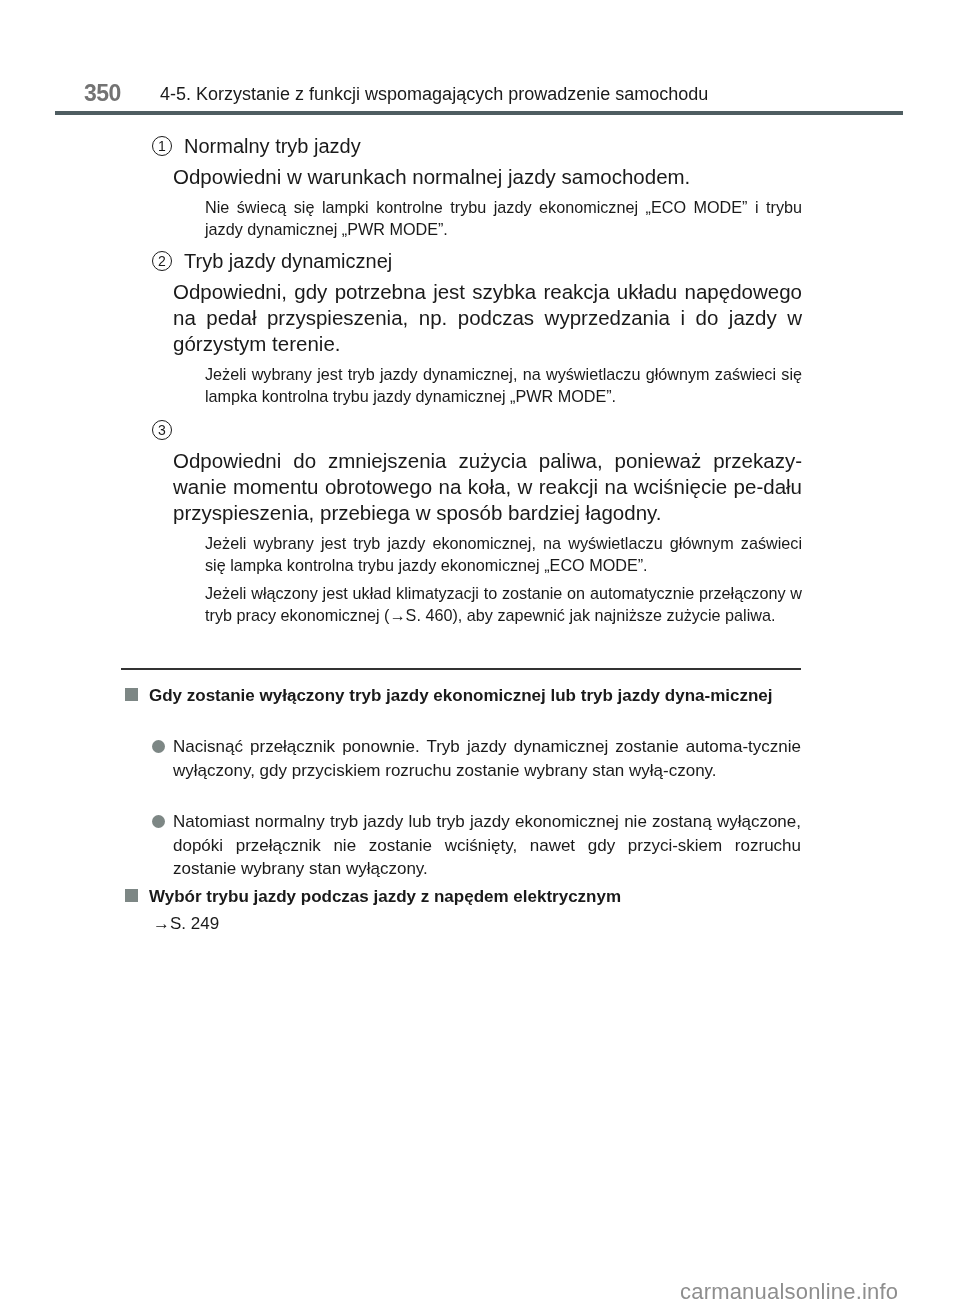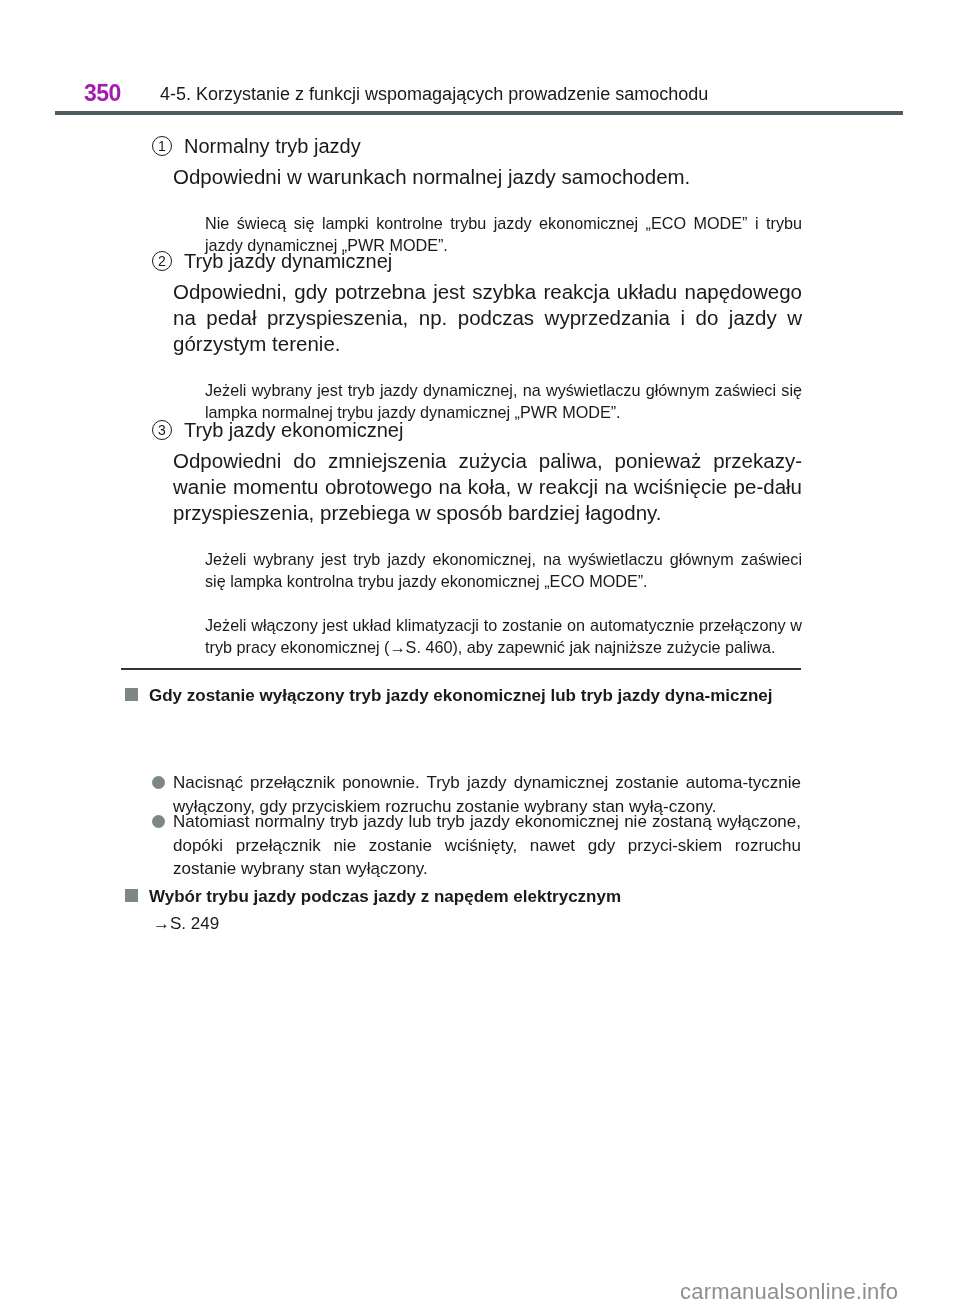--- a/index.html
+++ b/index.html
@@ -1,33 +1,33 @@
 <!DOCTYPE html>
 <html><head>
 <meta charset="utf-8">
 <style>
   html, body { margin: 0; padding: 0; background: #ffffff; }
   body { width: 960px; height: 1313px; position: relative; overflow: hidden;
          font-family: "Liberation Sans", sans-serif; color: #1a1a1a; }
 
   .header { position: absolute; left: 0; top: 0; width: 960px; height: 120px; }
   .page-num { position: absolute; left: 84px; top: 80px; font-size: 23px; font-weight: bold;
-              letter-spacing: -0.5px; color: #a21caf; }
+              letter-spacing: -0.5px; color: #737373; }
   .section-title { position: absolute; left: 160px; top: 84px; font-size: 18px; color: #1a1a1a; }
   .header-rule { position: absolute; left: 55px; top: 111px; width: 848px; height: 4px; background: #4f5d61; }
 
   .item { position: absolute; left: 152px; width: 650px; }
   .item-head { display: flex; align-items: center; font-size: 20px; height: 30px; }
   .num-circle { width: 20px; height: 20px; border: 1.3px solid #1a1a1a; border-radius: 50%;
                 font-size: 14px; display: flex; align-items: center; justify-content: center;
                 margin-right: 12px; box-sizing: border-box; line-height: 1; }
   .item-desc { margin-left: 21px; font-size: 20.5px; line-height: 26px; text-align: justify;
                margin-top: 3px; }
   .item-note { margin-left: 53px; font-size: 16.2px; line-height: 22px; text-align: justify;
-               margin-top: 22px; }
+               margin-top: 6px; }
 
   .divider { position: absolute; left: 121px; top: 668px; width: 680px; height: 1.5px; background: #333; }
 
   .sq-heading { position: absolute; left: 125px; width: 676px; display: flex; }
   .sq-bullet { width: 13px; height: 13px; background: #7d8785; margin-top: 4px; margin-right: 11px; flex: 0 0 auto; }
   .sq-text { font-size: 17px; font-weight: bold; line-height: 23px; text-align: justify; flex: 1; }
 
   .dot-item { position: absolute; left: 152px; width: 649px; display: flex; }
   .dot-bullet { width: 13px; height: 13px; border-radius: 50%; background: #7d8785; margin-top: 5px; margin-right: 8px; flex: 0 0 auto; }
   .dot-text { font-size: 17px; line-height: 23.5px; text-align: justify; flex: 1; }
@@ -53,41 +53,40 @@
   <div class="item-desc">Odpowiedni w warunkach normalnej jazdy samochodem.</div>
   <div class="item-note">Nie świecą się lampki kontrolne trybu jazdy ekonomicznej „ECO MODE” i trybu jazdy dynamicznej „PWR MODE”.</div>
 </div>
 
 <div class="item" style="top:246px;">
   <div class="item-head">
     <span class="num-circle">2</span>
     <span>Tryb jazdy dynamicznej</span>
   </div>
   <div class="item-desc">Odpowiedni, gdy potrzebna jest szybka reakcja układu napędowego na pedał przyspieszenia, np. podczas wyprzedzania i do jazdy w górzystym terenie.</div>
-  <div class="item-note">Jeżeli wybrany jest tryb jazdy dynamicznej, na wyświetlaczu głównym zaświeci się lampka normalnej trybu jazdy dynamicznej „PWR MODE”.</div>
+  <div class="item-note">Jeżeli wybrany jest tryb jazdy dynamicznej, na wyświetlaczu głównym zaświeci się lampka kontrolna trybu jazdy dynamicznej „PWR MODE”.</div>
 </div>
 
 <div class="item" style="top:415px;">
   <div class="item-head">
     <span class="num-circle">3</span>
-    <span>Tryb jazdy ekonomicznej</span>
   </div>
   <div class="item-desc">Odpowiedni do zmniejszenia zużycia paliwa, ponieważ przekazy-wanie momentu obrotowego na koła, w reakcji na wciśnięcie pe-dału przyspieszenia, przebiega w sposób bardziej łagodny.</div>
   <div class="item-note">Jeżeli wybrany jest tryb jazdy ekonomicznej, na wyświetlaczu głównym zaświeci się lampka kontrolna trybu jazdy ekonomicznej „ECO MODE”.</div>
   <div class="item-note">Jeżeli włączony jest układ klimatyzacji to zostanie on automatycznie przełączony w tryb pracy ekonomicznej (→S. 460), aby zapewnić jak najniższe zużycie paliwa.</div>
 </div>
 
 <div class="divider"></div>
 
 <div class="sq-heading" style="top:684px;">
   <span class="sq-bullet"></span>
   <span class="sq-text">Gdy zostanie wyłączony tryb jazdy ekonomicznej lub tryb jazdy dyna-micznej</span>
 </div>
 
-<div class="dot-item" style="top:735px;margin-top:36px;">
+<div class="dot-item" style="top:735px;">
   <span class="dot-bullet"></span>
   <span class="dot-text">Nacisnąć przełącznik ponownie. Tryb jazdy dynamicznej zostanie automa-tycznie wyłączony, gdy przyciskiem rozruchu zostanie wybrany stan wyłą-czony.</span>
 </div>
 
 <div class="dot-item" style="top:810px;">
   <span class="dot-bullet"></span>
   <span class="dot-text">Natomiast normalny tryb jazdy lub tryb jazdy ekonomicznej nie zostaną wyłączone, dopóki przełącznik nie zostanie wciśnięty, nawet gdy przyci-skiem rozruchu zostanie wybrany stan wyłączony.</span>
 </div>
 
 <div class="sq-heading" style="top:885px;justify-content:space-between;">

